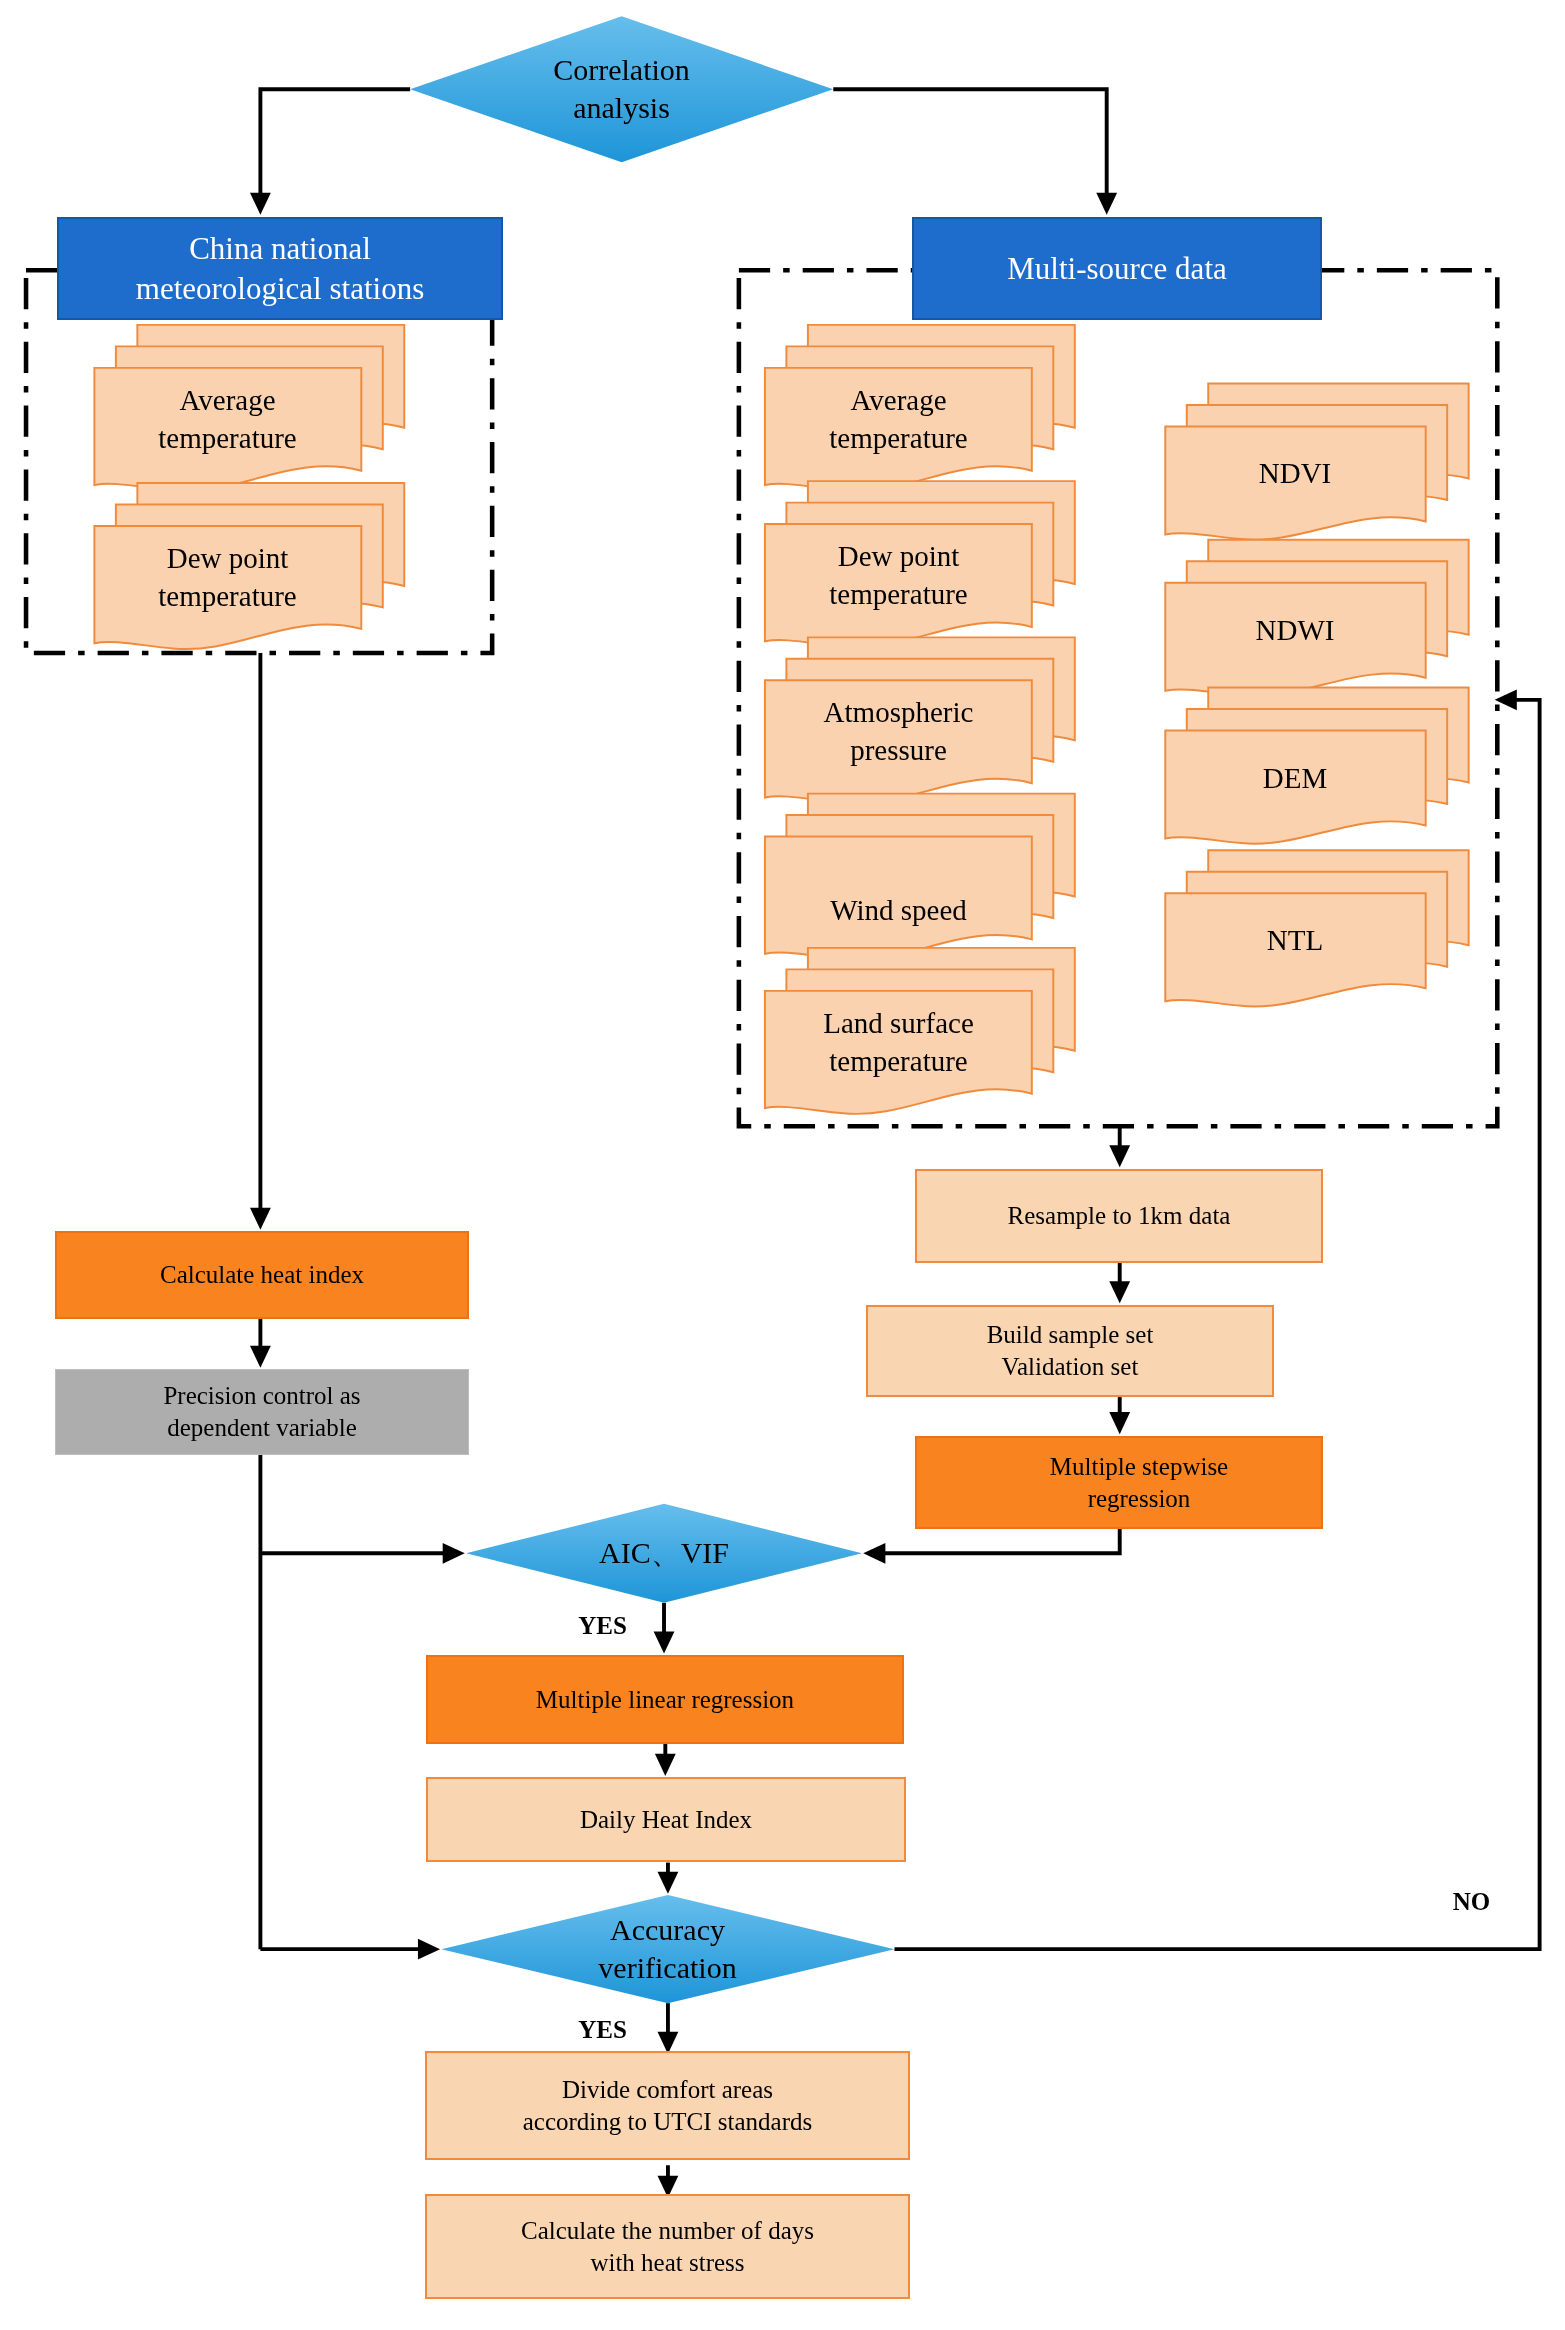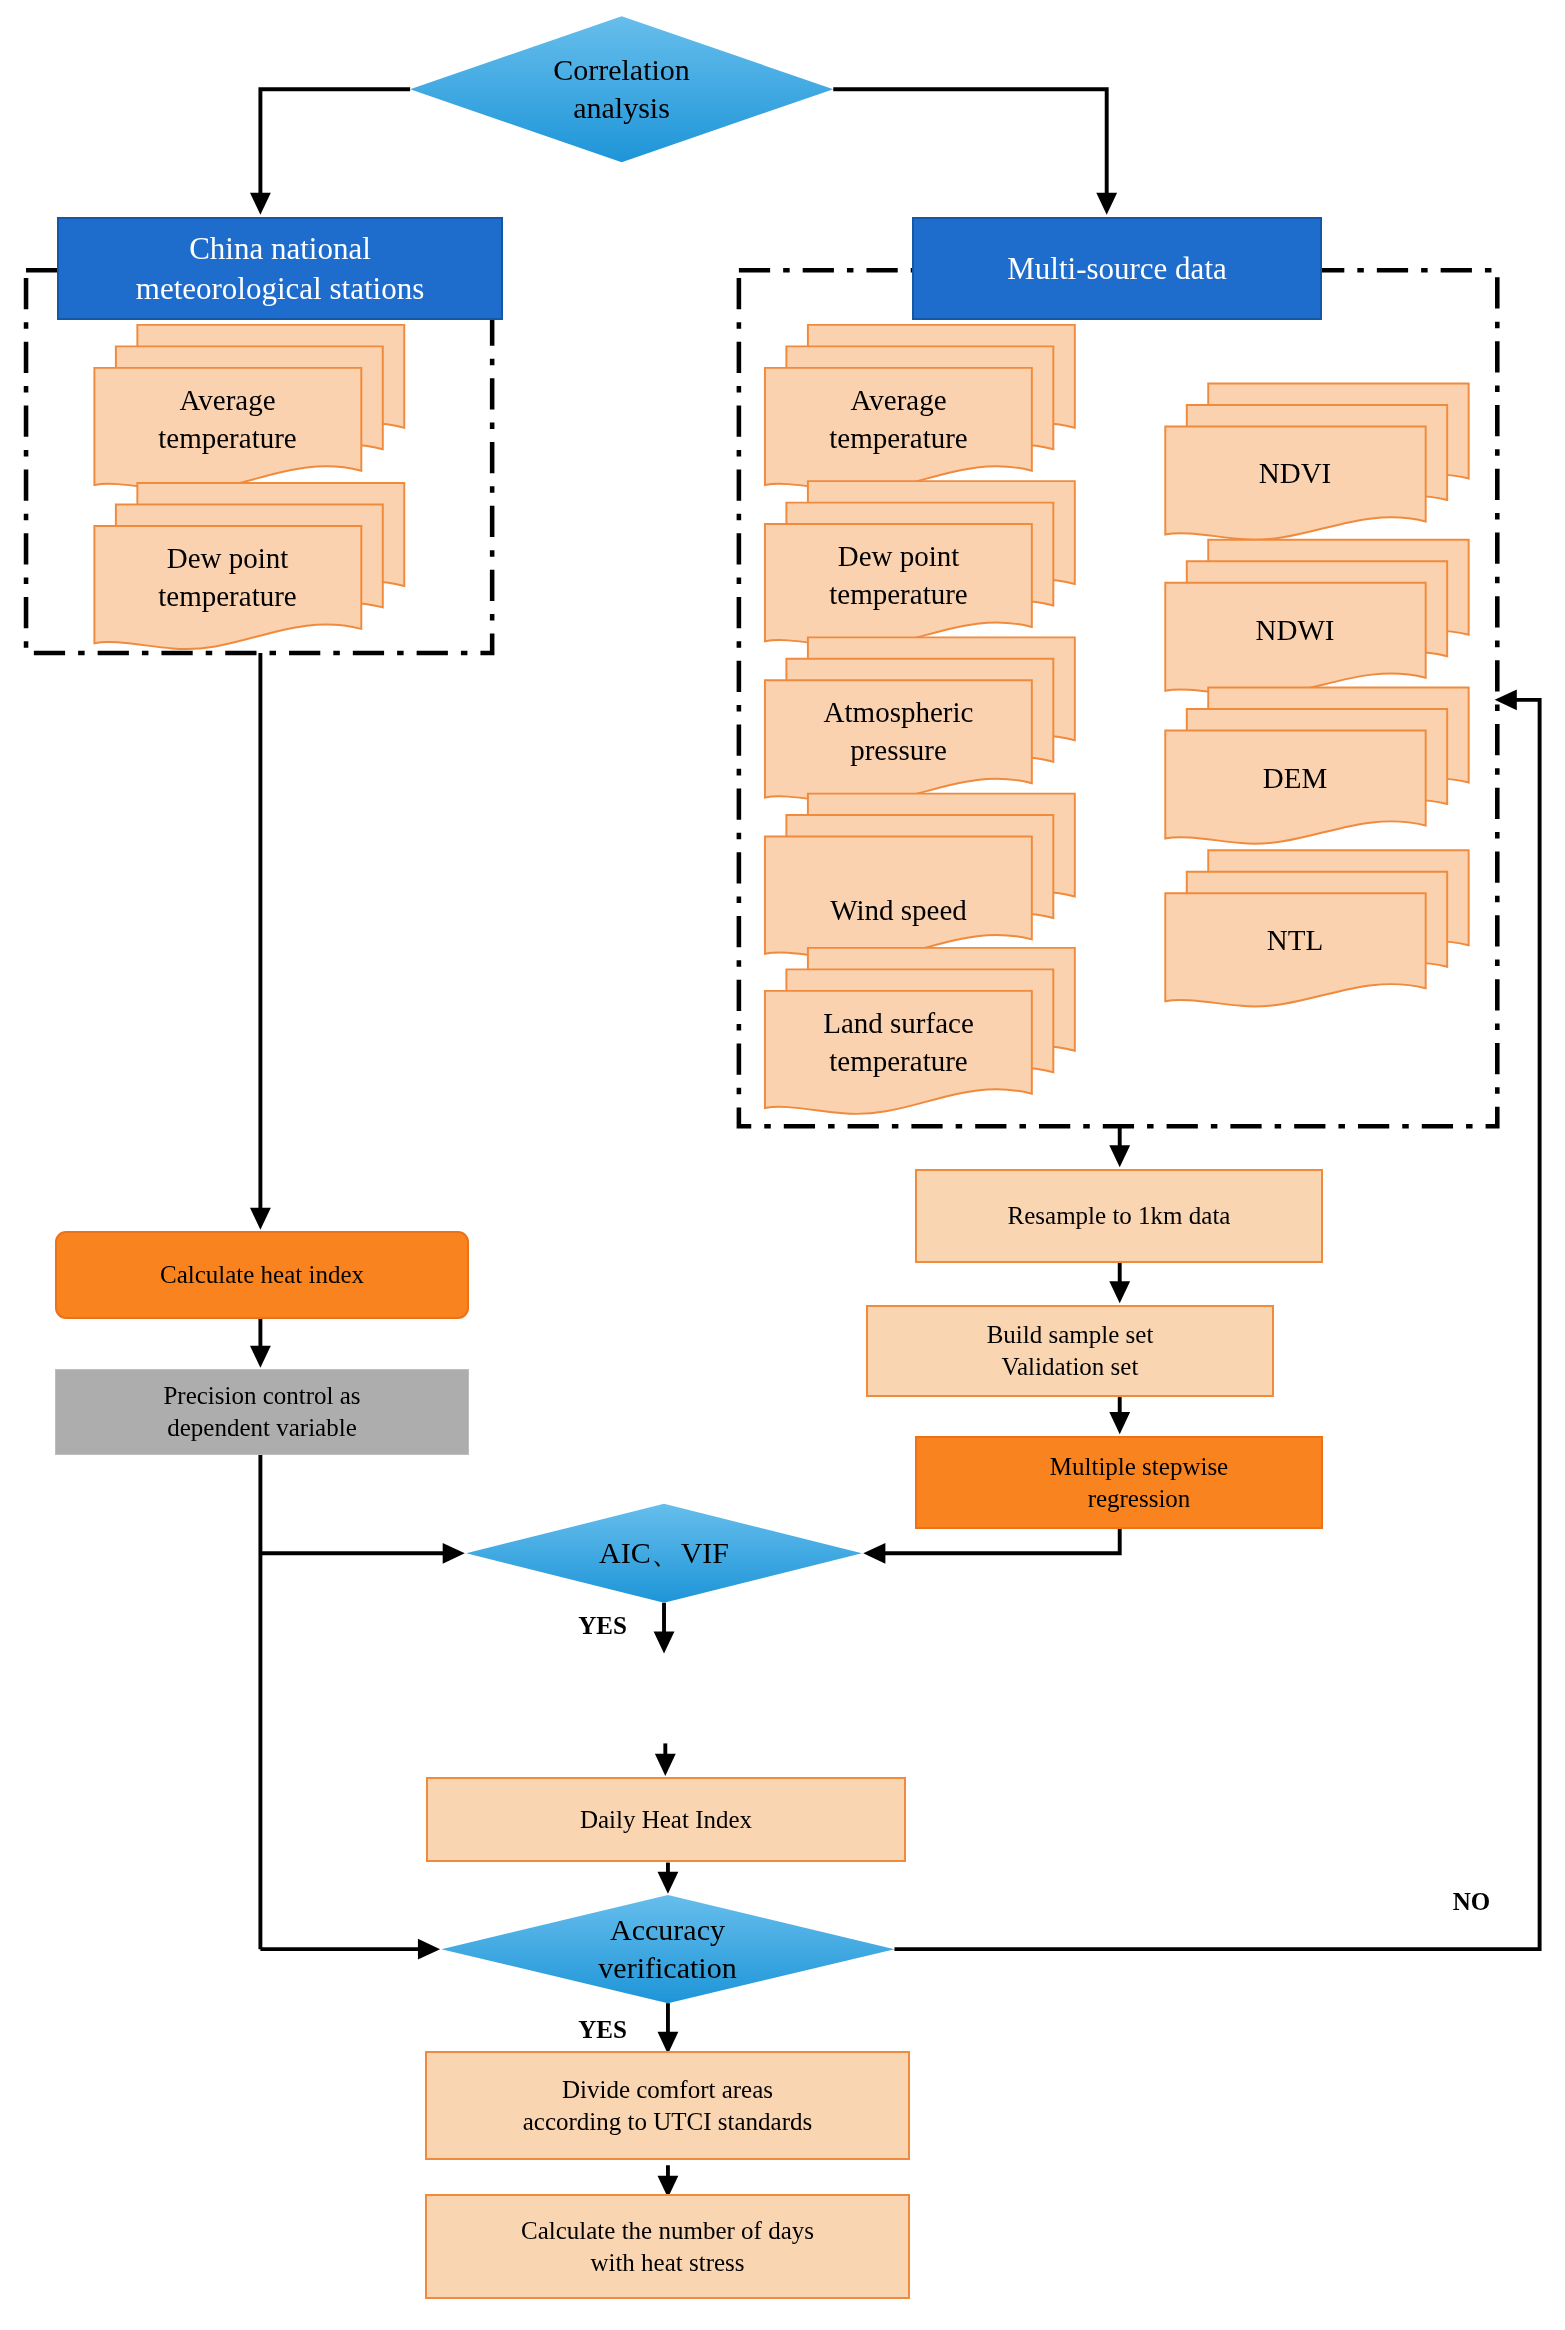--- a/index.html
+++ b/index.html
@@ -217,40 +217,43 @@
   <div class="node doc-label" style="left:1165px;top:583px;width:260px;height:96px;">
     <span>NDWI</span>
   </div>
   <div class="node doc-label" style="left:1165px;top:731px;width:260px;height:96px;">
     <span>DEM</span>
   </div>
   <div class="node doc-label" style="left:1165px;top:893px;width:260px;height:96px;">
     <span>NTL</span>
   </div>
 
-  <div class="node box-orange" style="left:55px;top:1231px;width:414px;height:88px;border-radius:11px;">
+  <div class="node box-orange" style="left:55px;top:1231px;width:414px;height:88px;">
     <span>Calculate heat index</span>
   </div>
   <div class="node box-gray" style="left:55px;top:1369px;width:414px;height:86px;">
     <span>Precision control as</span>
     <span>dependent variable</span>
   </div>
 
   <div class="node box-peach" style="left:915px;top:1169px;width:408px;height:94px;">
     <span>Resample to 1km data</span>
   </div>
   <div class="node box-peach" style="left:866px;top:1305px;width:408px;height:92px;">
     <span>Build sample set</span>
     <span>Validation set</span>
   </div>
   <div class="node box-orange" style="left:915px;top:1436px;width:408px;height:93px;padding-left:40px;">
     <span>Multiple stepwise</span>
     <span>regression</span>
   </div>
 
+  <div class="node box-orange" style="left:426px;top:1655px;width:478px;height:89px;">
+    <span>Multiple linear regression</span>
+  </div>
   <div class="node box-peach" style="left:426px;top:1777px;width:480px;height:85px;">
     <span>Daily Heat Index</span>
   </div>
   <div class="node box-peach" style="left:425px;top:2051px;width:485px;height:109px;">
     <span>Divide comfort areas</span>
     <span>according to UTCI standards</span>
   </div>
   <div class="node box-peach" style="left:425px;top:2194px;width:485px;height:105px;">
     <span>Calculate the number of days</span>
     <span>with heat stress</span>

